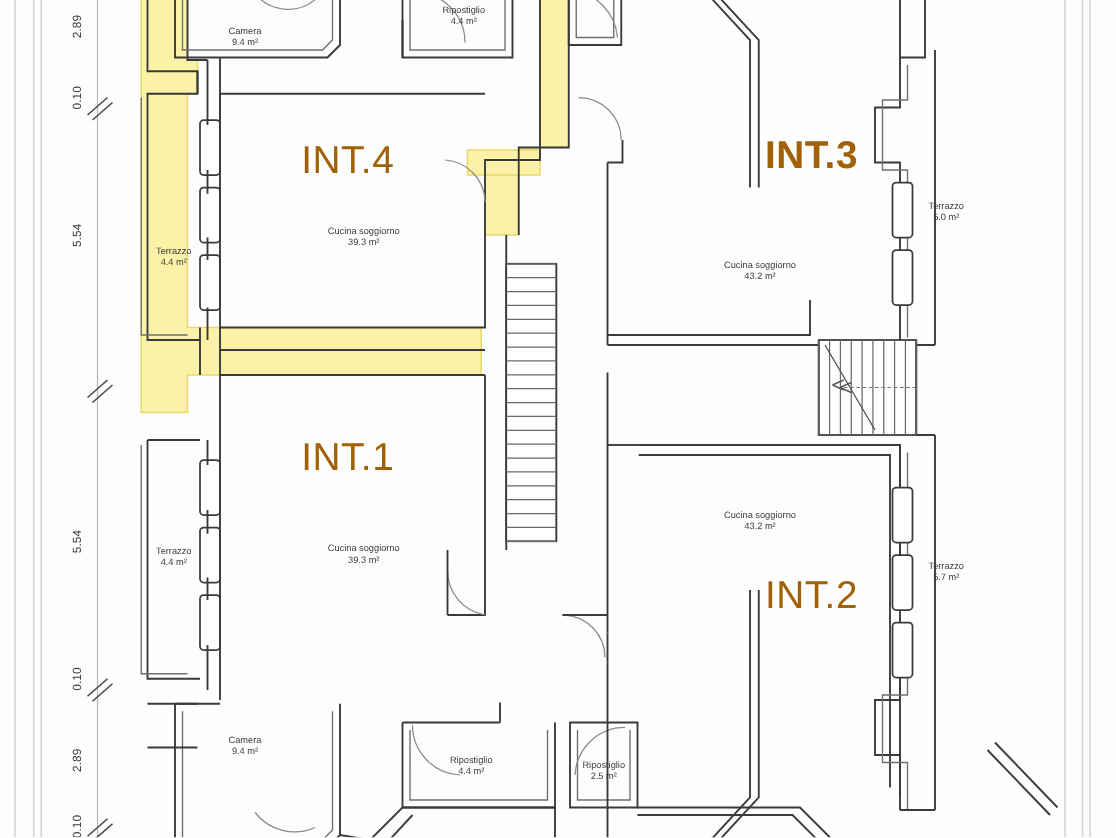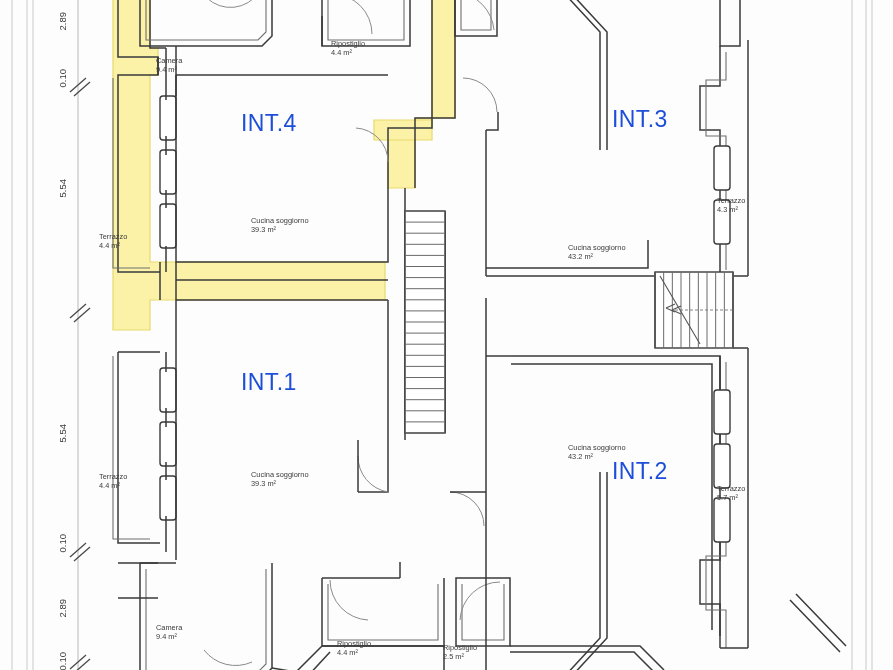--- a/index.html
+++ b/index.html
@@ -1,21 +1,21 @@
 <!DOCTYPE html>
 <html><head>
 <meta charset="utf-8">
 <style>
   html,body{margin:0;padding:0;background:#ffffff;}
   body{font-family:"Liberation Sans", sans-serif;}
   #plan{position:relative;width:893px;height:670px;background:#fdfdfd;overflow:hidden;}
   #svgroot{position:absolute;left:0;top:0;width:893px;height:670px;}
   .lbl{position:absolute;white-space:nowrap;color:#2c2c2c;}
-  .int-lbl{font-size:23px;letter-spacing:.4px;color:#1d4ed8;}
-  .room-lbl{font-size:7.4px;text-align:left;line-height:1.28;color:#3a3a3a;margin-top:36px;}
+  .int-lbl{font-size:31px;letter-spacing:.4px;color:#a16207;}
+  .room-lbl{font-size:7.4px;text-align:center;line-height:1.28;color:#3a3a3a;}
   .dim-lbl{font-size:9.5px;color:#3b3b3b;transform-origin:50% 50%;}
   .vert{writing-mode:vertical-rl;transform:rotate(180deg);}
 </style>
 </head>
 <body>
 
 <div id="plan">
 
   <svg id="svgroot" viewBox="0 0 893 670">
     <defs>
@@ -233,22 +233,22 @@
     <div class="lbl dim-lbl vert" style="left:57px; top:69px;">0.10</div>
     <div class="lbl dim-lbl vert" style="left:57px; top:179px;">5.54</div>
     <div class="lbl dim-lbl vert" style="left:57px; top:424px;">5.54</div>
     <div class="lbl dim-lbl vert" style="left:57px; top:534px;">0.10</div>
     <div class="lbl dim-lbl vert" style="left:57px; top:599px;">2.89</div>
     <div class="lbl dim-lbl vert" style="left:57px; top:652px;">0.10</div>
   </div>
 
   <div>
     <div class="lbl int-lbl" style="left:241px; top:110px;">INT.4</div>
-    <div class="lbl int-lbl" style="left:612px; top:106px;">INT.3</div>
-    <div class="lbl int-lbl" style="left:241px; top:369px;">INT.1</div>
+    <div class="lbl int-lbl" style="left:612px; top:106px;font-weight:bold;">INT.3</div>
+    <div class="lbl int-lbl" style="left:241px; top:348px;">INT.1</div>
     <div class="lbl int-lbl" style="left:612px; top:458px;">INT.2</div>
   </div>
 
   <div id="room-labels">
       <div class="lbl room-lbl" style="left: 156px; top: 20px; width: 80px;">
         <div>Camera</div>
         <div>9.4 m²</div>
       </div>
       <div class="lbl room-lbl" style="left: 331px; top: 3px; width: 80px;">
         <div>Ripostiglio</div>
@@ -257,21 +257,21 @@
       <div class="lbl room-lbl" style="left: 99px; top: 196px; width: 80px;">
         <div>Terrazzo</div>
         <div>4.4 m²</div>
       </div>
       <div class="lbl room-lbl" style="left: 251px; top: 180px; width: 80px;">
         <div>Cucina soggiorno</div>
         <div>39.3 m²</div>
       </div>
       <div class="lbl room-lbl" style="left: 717px; top: 160px; width: 80px;">
         <div>Terrazzo</div>
-        <div>4.3 m²</div>
+        <div>5.0 m²</div>
       </div>
       <div class="lbl room-lbl" style="left: 568px; top: 207px; width: 80px;">
         <div>Cucina soggiorno</div>
         <div>43.2 m²</div>
       </div>
       <div class="lbl room-lbl" style="left: 99px; top: 436px; width: 80px;">
         <div>Terrazzo</div>
         <div>4.4 m²</div>
       </div>
       <div class="lbl room-lbl" style="left: 251px; top: 434px; width: 80px;">

